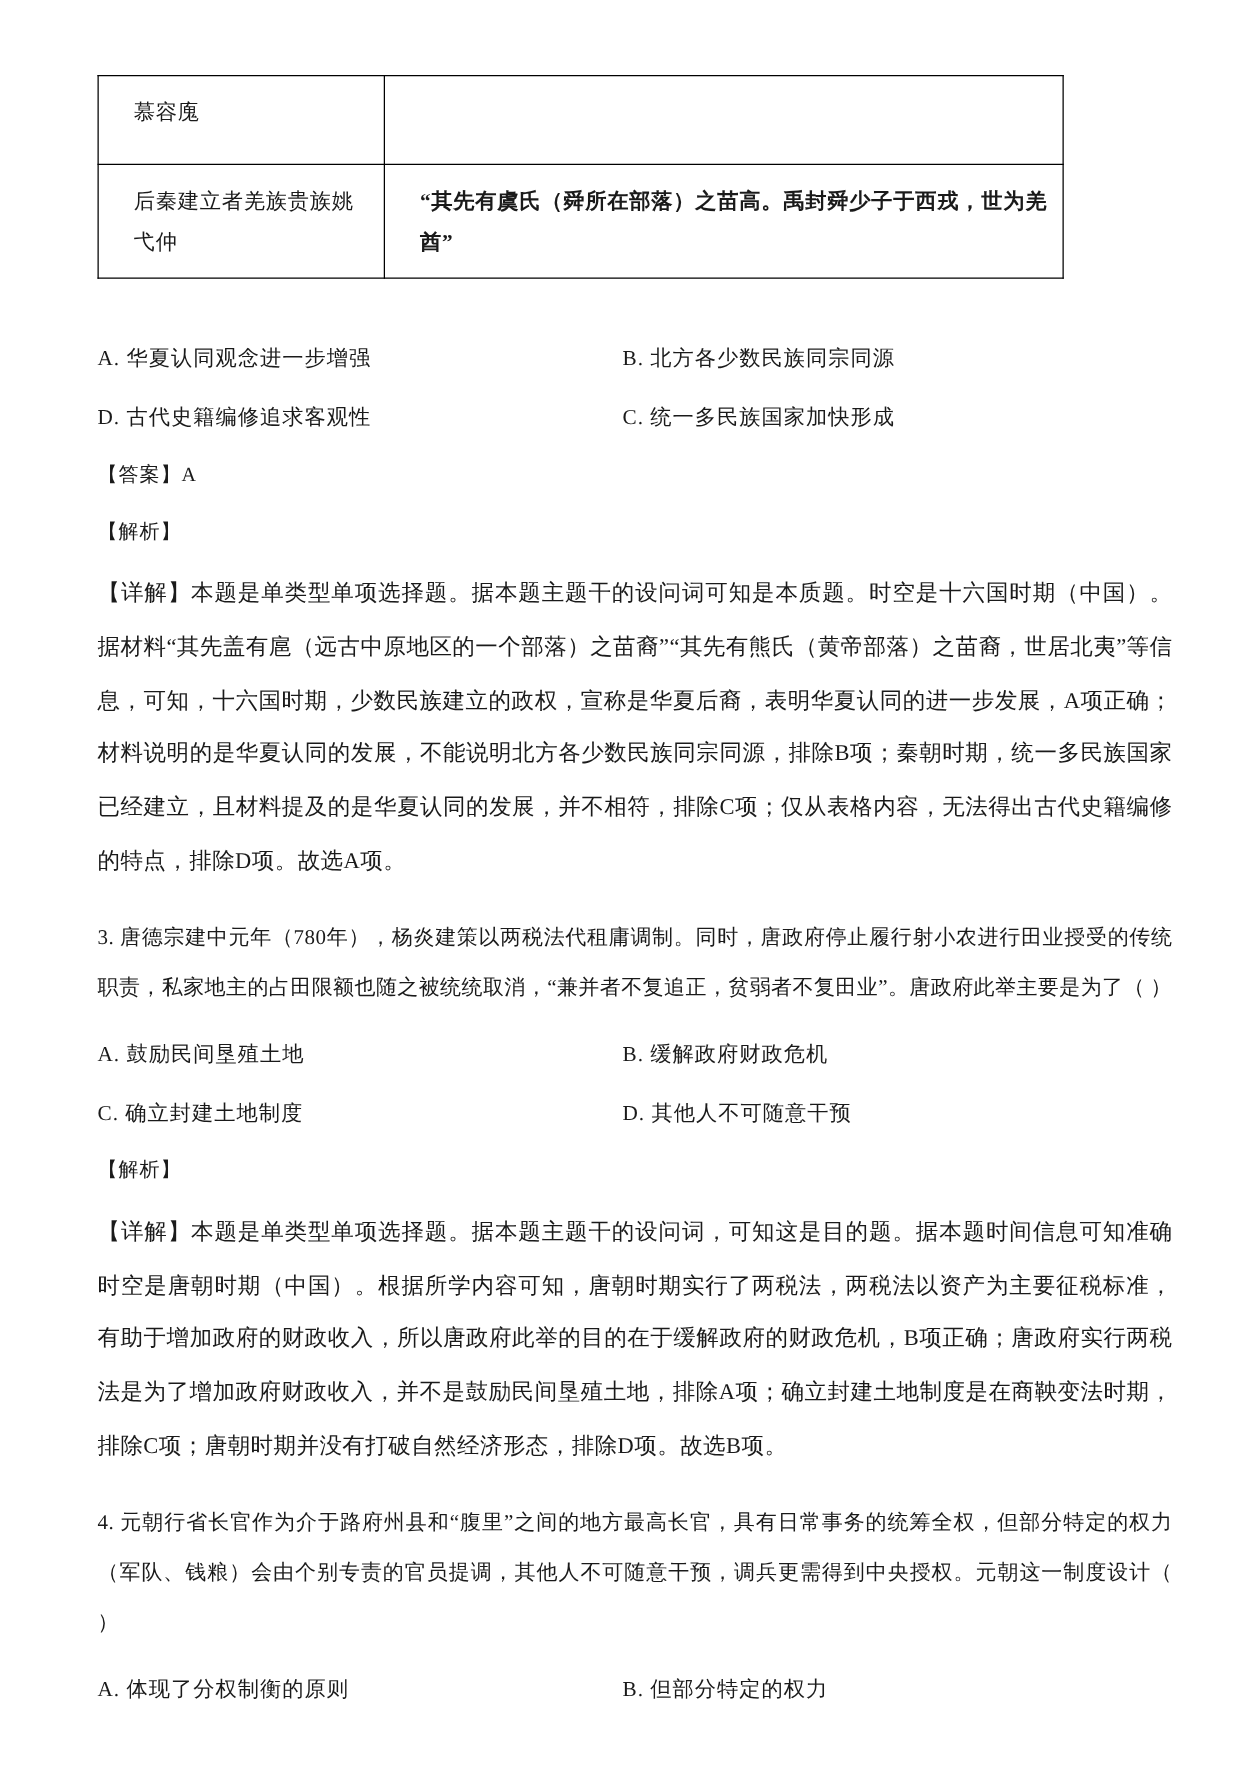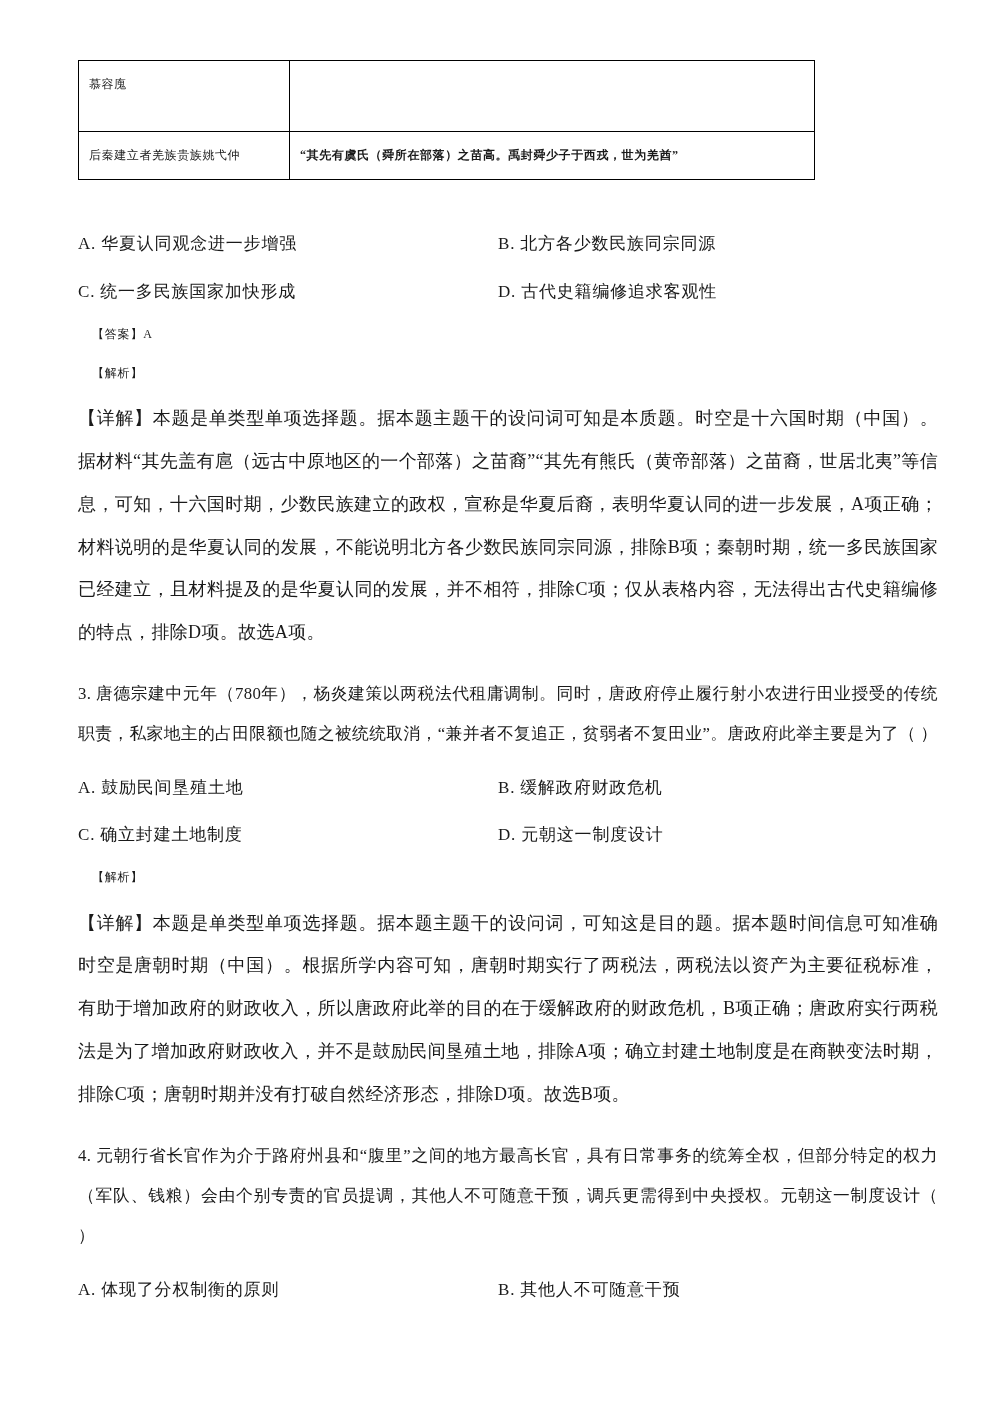--- a/index.html
+++ b/index.html
@@ -33,22 +33,22 @@
   
   table.source-table {
     border-collapse: collapse;
     width: 694px;
     margin: 0 0 0 0;
     table-layout: fixed;
   }
   table.source-table td {
     border: 1px solid #000000;
     vertical-align: top;
-    padding: 12px 10px 12px 10px;
-    font-size: 12px;
+    padding: 12px 10px 12px 28px;
+    font-size: 17px;
     line-height: 1.95;
     letter-spacing: 0.6px;
   }
   td.col-name { width: 190px; }
   td.col-quote { width: 504px; font-weight: bold; }
   tr.row-empty td.col-name { height: 46px; }
 
   
   .opt-row {
     display: flex;
@@ -58,25 +58,24 @@
     font-size: 17px;
     line-height: 1.6;
     letter-spacing: 0.8px;
     white-space: nowrap;
   }
   .opt-row .opt-a { width: 420px; }
   .opt-row .opt-b { width: 420px; }
 
   
   .line {
-    font-size: 12px;
+    font-size: 16px;
     line-height: 1.6;
     letter-spacing: 0.8px;
     margin-top: 20px;
-    margin-left: 14px;
   }
   .para {
     font-size: 18px;
     line-height: 2.38;
     letter-spacing: 0.35px;
     margin-top: 14px;
     text-align: justify;
     text-justify: inter-ideograph;
     text-align-last: left;
   }
@@ -111,43 +110,43 @@
       </tbody>
     </table>
 
     <div class="table-gap"></div>
 
     <div class="opt-row">
       <div class="opt opt-a">A. 华夏认同观念进一步增强</div>
       <div class="opt opt-b">B. 北方各少数民族同宗同源</div>
     </div>
     <div class="opt-row">
+      <div class="opt opt-b">D. 古代史籍编修追求客观性</div>
       <div class="opt opt-a">C. 统一多民族国家加快形成</div>
-      <div class="opt opt-b">D. 古代史籍编修追求客观性</div>
     </div>
 
     <div class="line">【答案】A</div>
     <div class="line">【解析】</div>
     <div class="para">【详解】本题是单类型单项选择题。据本题主题干的设问词可知是本质题。时空是十六国时期（中国）。据材料“其先盖有扈（远古中原地区的一个部落）之苗裔”“其先有熊氏（黄帝部落）之苗裔，世居北夷”等信息，可知，十六国时期，少数民族建立的政权，宣称是华夏后裔，表明华夏认同的进一步发展，A项正确；材料说明的是华夏认同的发展，不能说明北方各少数民族同宗同源，排除B项；秦朝时期，统一多民族国家已经建立，且材料提及的是华夏认同的发展，并不相符，排除C项；仅从表格内容，无法得出古代史籍编修的特点，排除D项。故选A项。</div>
 
     <div class="qnum-para">3. 唐德宗建中元年（780年），杨炎建策以两税法代租庸调制。同时，唐政府停止履行射小农进行田业授受的传统职责，私家地主的占田限额也随之被统统取消，“兼并者不复追正，贫弱者不复田业”。唐政府此举主要是为了（    ）</div>
 
     <div class="opt-row">
       <div class="opt opt-a">A. 鼓励民间垦殖土地</div>
       <div class="opt opt-b">B. 缓解政府财政危机</div>
     </div>
     <div class="opt-row">
       <div class="opt opt-a">C. 确立封建土地制度</div>
-      <div class="opt opt-b">D. 元朝这一制度设计</div>
+      <div class="opt opt-b">D. 其他人不可随意干预</div>
     </div>
 
     <div class="line">【解析】</div>
     <div class="para">【详解】本题是单类型单项选择题。据本题主题干的设问词，可知这是目的题。据本题时间信息可知准确时空是唐朝时期（中国）。根据所学内容可知，唐朝时期实行了两税法，两税法以资产为主要征税标准，有助于增加政府的财政收入，所以唐政府此举的目的在于缓解政府的财政危机，B项正确；唐政府实行两税法是为了增加政府财政收入，并不是鼓励民间垦殖土地，排除A项；确立封建土地制度是在商鞅变法时期，排除C项；唐朝时期并没有打破自然经济形态，排除D项。故选B项。</div>
 
     <div class="qnum-para">4. 元朝行省长官作为介于路府州县和“腹里”之间的地方最高长官，具有日常事务的统筹全权，但部分特定的权力（军队、钱粮）会由个别专责的官员提调，其他人不可随意干预，调兵更需得到中央授权。元朝这一制度设计（    ）</div>
 
     <div class="opt-row">
       <div class="opt opt-a">A. 体现了分权制衡的原则</div>
-      <div class="opt opt-b">B. 其他人不可随意干预</div>
+      <div class="opt opt-b">B. 但部分特定的权力</div>
     </div>
 
   </div>
 </div>
 
 </body></html>

